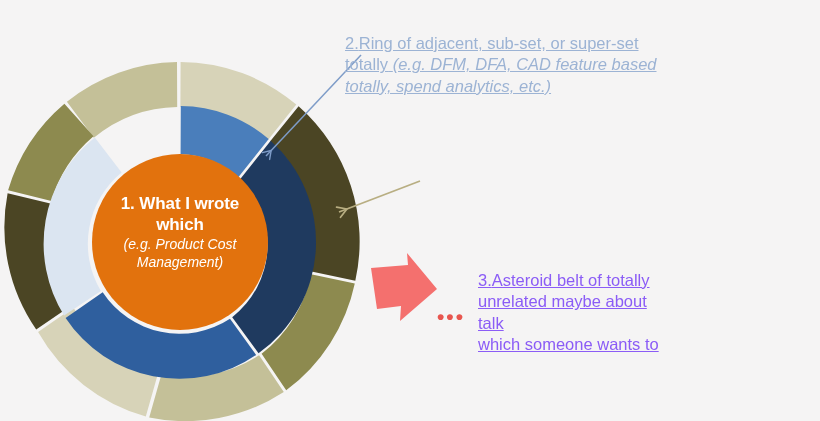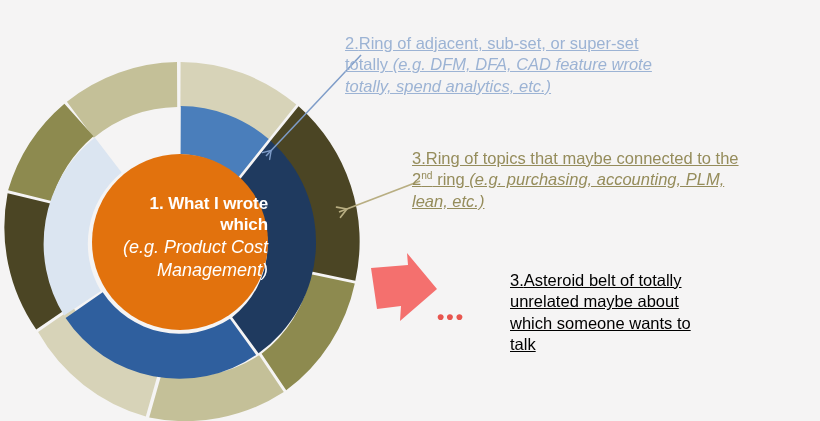--- a/index.html
+++ b/index.html
@@ -64,50 +64,49 @@
     font-size: 0.62em;
     vertical-align: super;
     line-height: 0;
   }
 
   
   #ann4 {
     left: 478px;
     top: 270px;
     width: 300px;
-    color: #000000;
+    color: #8b5cf6;
     font-size: 16.5px;
-    margin-left: 32px;
   }
   #ann4 .hang {
     display: block;
     padding-left: 19px;
     text-indent: -19px;
   }
 
   
   #center-text {
     position: absolute;
     left: 92px;
     top: 194px;
     width: 176px;
-    text-align: right;
+    text-align: center;
     color: #ffffff;
     pointer-events: none;
   }
   #center-text .ct-main {
     display: block;
     font-size: 17px;
     font-weight: bold;
     line-height: 1.22;
     letter-spacing: -0.1px;
   }
   #center-text .ct-sub {
     display: block;
-    font-size: 18px;
+    font-size: 14px;
     font-style: italic;
     line-height: 1.24;
     margin-top: 1px;
   }
   .ellipsis-dots {
     position: absolute;
     left: 437px;
     top: 305px;
     color: #e8564f;
     font-size: 21px;
@@ -159,32 +158,27 @@
   </svg>
 
   <div id="center-text">
     <span class="ct-main">1. What I wrote</span>
     <span class="ct-main">which</span>
     <span class="ct-sub">(e.g. Product Cost Management)</span>
   </div>
 
   <div class="txt-block" id="ann2">
     <span class="hang"><span>2.</span><span>Ring of adjacent, sub-set, or super-set</span></span>
-    <span class="hang"><span>totally</span>&nbsp;<span class="it">(e.g. DFM, DFA, CAD feature wrote</span></span>
+    <span class="hang"><span>totally</span>&nbsp;<span class="it">(e.g. DFM, DFA, CAD feature based</span></span>
     <span class="hang it">totally, spend analytics, etc.)</span>
   </div>
 
-  <div class="txt-block" id="ann3">
-    <span class="hang"><span>3.</span><span>Ring of topics that maybe connected to the</span></span>
-    <span class="hang"><span>2</span><sup>nd</sup><span> ring </span><span class="it">(e.g. purchasing, accounting, PLM,</span></span>
-    <span class="hang it">lean, etc.)</span>
-  </div>
 
   <div class="ellipsis-dots">•••</div>
 
   <div class="txt-block" id="ann4">
     <span class="hang"><span>3.</span><span>Asteroid belt of totally</span></span>
     <span class="hang">unrelated maybe about</span>
+    <span class="hang">talk</span>
     <span class="hang">which someone wants to</span>
-    <span class="hang">talk</span>
   </div>
 
 </div>
 
 </body></html>

